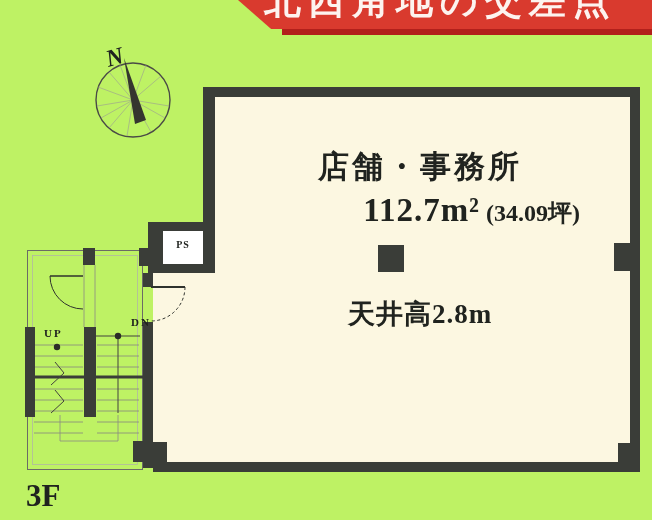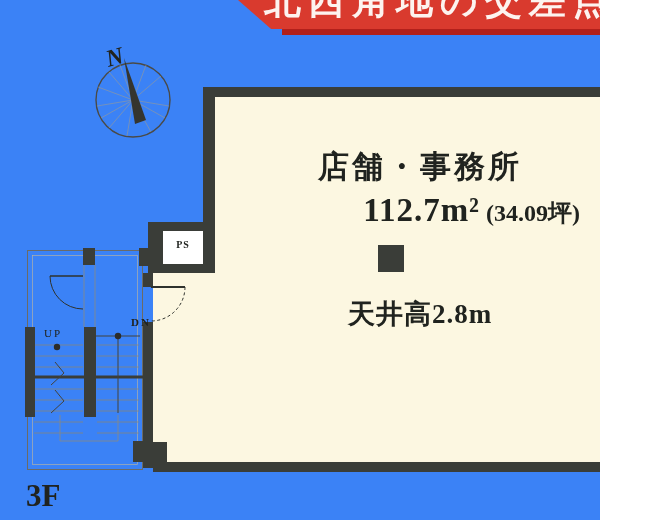--- a/index.html
+++ b/index.html
@@ -1,18 +1,18 @@
 <!DOCTYPE html>
 <html><head>
 <meta charset="utf-8">
 <style>
   html,body{margin:0;padding:0;background:#fff;}
   .canvas{
-    position:relative;width:600px;height:520px;overflow:hidden;
-    background:#3b82f6;
+    position:relative;width:652px;height:520px;overflow:hidden;
+    background:#bef264;
     font-family:"Liberation Serif","DejaVu Serif",serif;
     color:#20231f;
   }
   
   .banner{
     position:absolute;left:238px;top:0;width:414px;height:29px;
     background:#d93a2e;
     clip-path:polygon(0 0,100% 0,100% 100%,8% 100%);
     overflow:hidden;z-index:5;
   }
@@ -29,21 +29,21 @@
   .lbl{position:absolute;z-index:3;}
   .room-name{left:290px;top:146px;width:260px;text-align:center;
     font-size:31px;font-weight:bold;letter-spacing:3px;}
   .room-area{left:260px;top:192px;width:320px;text-align:right;white-space:nowrap;}
   .area-sqm{font-size:33px;font-weight:bold;letter-spacing:1px;}
   .area-tsubo{font-size:24px;font-weight:bold;margin-left:6px;}
   .room-ceiling{left:310px;top:296px;width:220px;text-align:center;
     font-size:27px;font-weight:bold;letter-spacing:1px;}
   .ps-label{left:163px;top:239px;width:40px;text-align:center;
     font-size:10px;font-weight:bold;letter-spacing:1px;font-family:Liberation Serif, serif;}
-  .up-label{left:44px;top:327px;font-size:11px;font-weight:normal;letter-spacing:2px;}
+  .up-label{left:44px;top:327px;font-size:11px;font-weight:bold;letter-spacing:2px;}
   .dn-label{left:103px;top:316px;font-size:11px;font-weight:bold;letter-spacing:2px;margin-left:28px;}
   .floor-label{left:26px;top:478px;font-size:31px;font-weight:bold;}
   .north-label{left:106px;top:44px;font-size:24px;font-weight:bold;font-style:italic;
     transform:rotate(-16deg);}
   svg{position:absolute;left:0;top:0;z-index:1;}
   .compass-svg{left:88px;top:48px;z-index:2;}
 </style>
 </head>
 <body>
 

